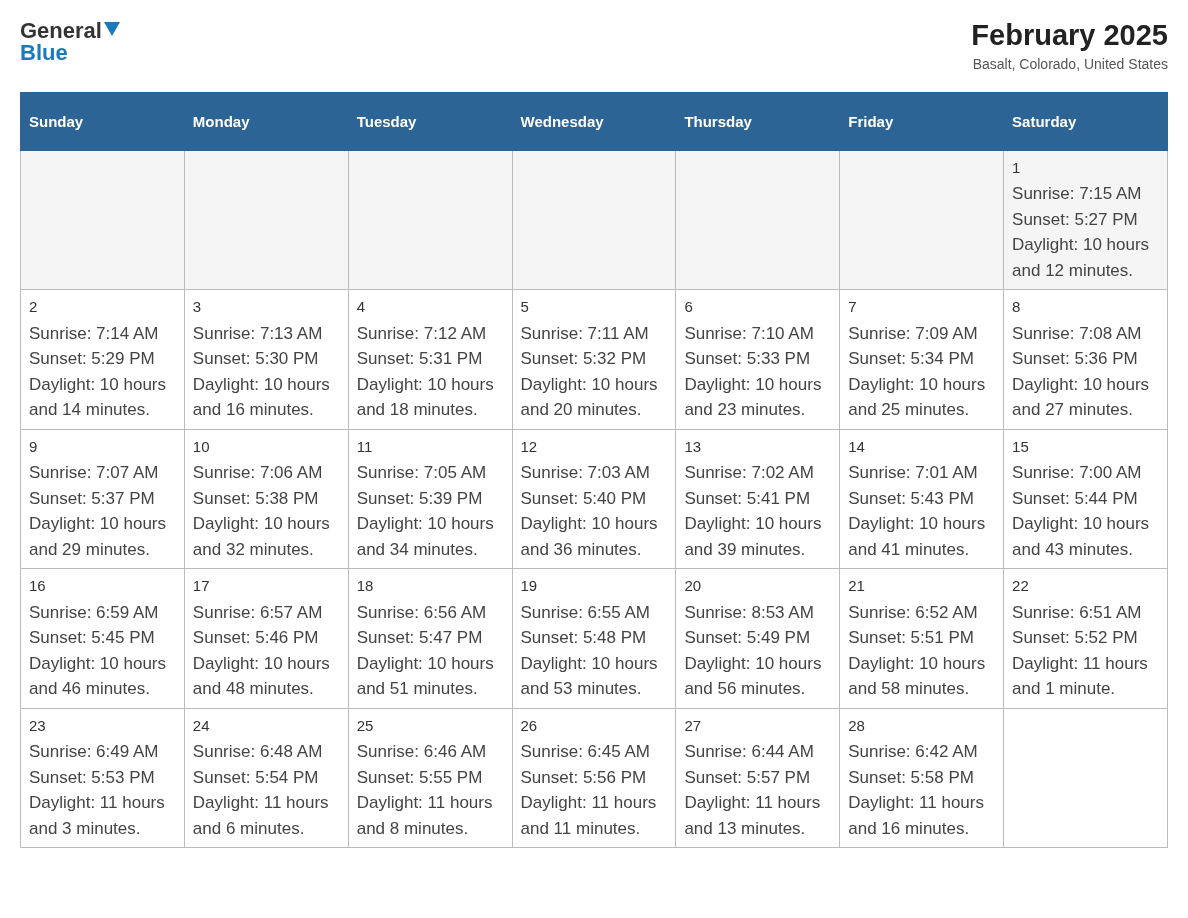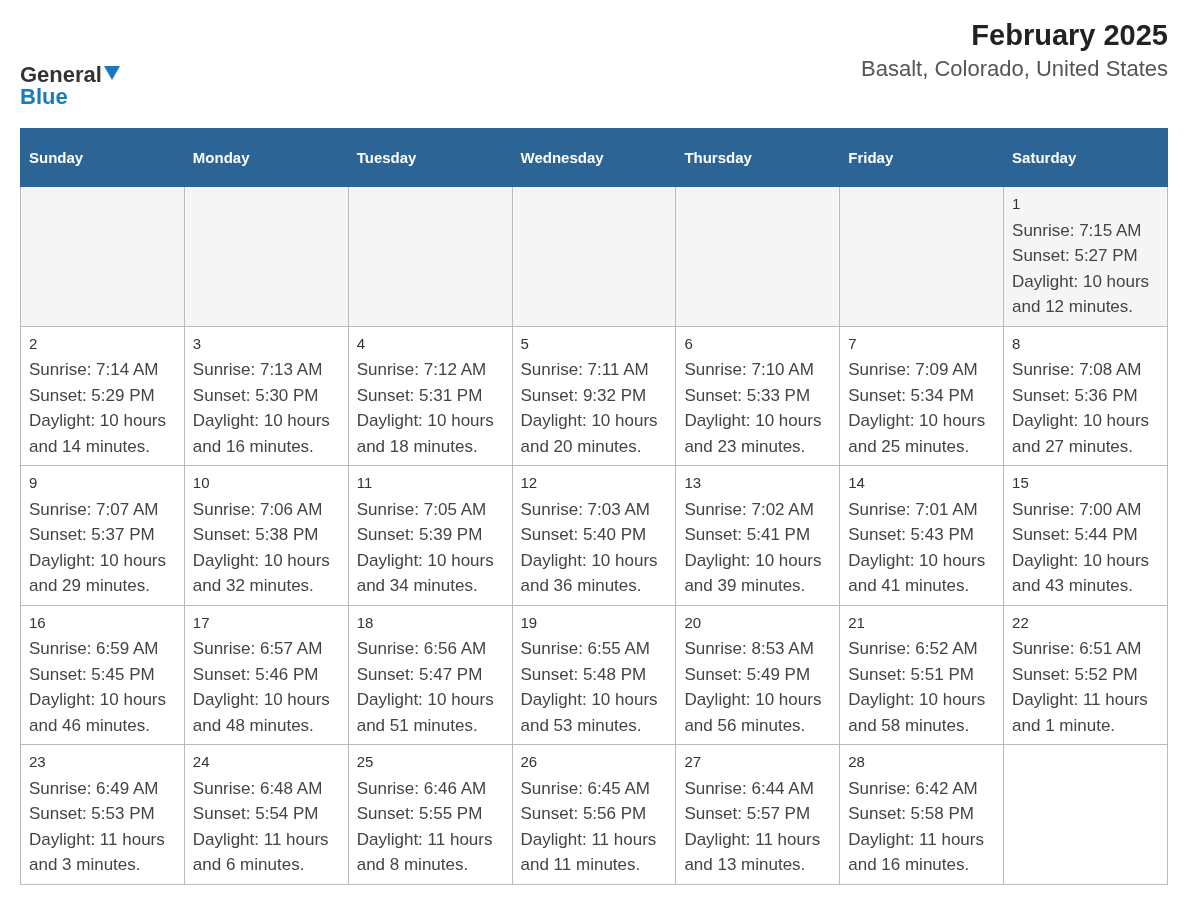--- a/index.html
+++ b/index.html
@@ -35,21 +35,21 @@
     .title-section {
       text-align: right;
     }
     .main-title {
       font-size: 29px;
       font-weight: bold;
       color: #222;
       line-height: 1.1;
     }
     .subtitle {
-      font-size: 22px;
+      font-size: 14px;
       color: #555;
       margin-top: 4px;
     }
     .calendar {
       width: 100%;
       border-collapse: collapse;
       border: 1px solid #999;
     }
     .calendar th {
       background-color: #2c6496;
@@ -80,21 +80,20 @@
       font-size: 17px;
       color: #444;
       line-height: 1.5;
     }
     .calendar tr:first-child td {
       background-color: #f5f5f5;
     }
     .logo-row {
       display: flex;
       align-items: center;
-      margin-top: 44px;
     }
   </style>
 </head>
 <body>
 
 <div class="header">
   <div class="logo">
     <div class="logo-row">
       <span class="logo-general">General</span>
       <span style="display:inline-block; margin-left:2px; vertical-align:middle;">
@@ -153,21 +152,21 @@
         </td>
         <td>
           <span class="day-num">4</span>
           <div class="day-info">Sunrise: 7:12 AM
 Sunset: 5:31 PM
 Daylight: 10 hours and 18 minutes.</div>
         </td>
         <td>
           <span class="day-num">5</span>
           <div class="day-info">Sunrise: 7:11 AM
-Sunset: 9:32 PM
+Sunset: 5:32 PM
 Daylight: 10 hours and 20 minutes.</div>
         </td>
         <td>
           <span class="day-num">6</span>
           <div class="day-info">Sunrise: 7:10 AM
 Sunset: 5:33 PM
 Daylight: 10 hours and 23 minutes.</div>
         </td>
         <td>
           <span class="day-num">7</span>

